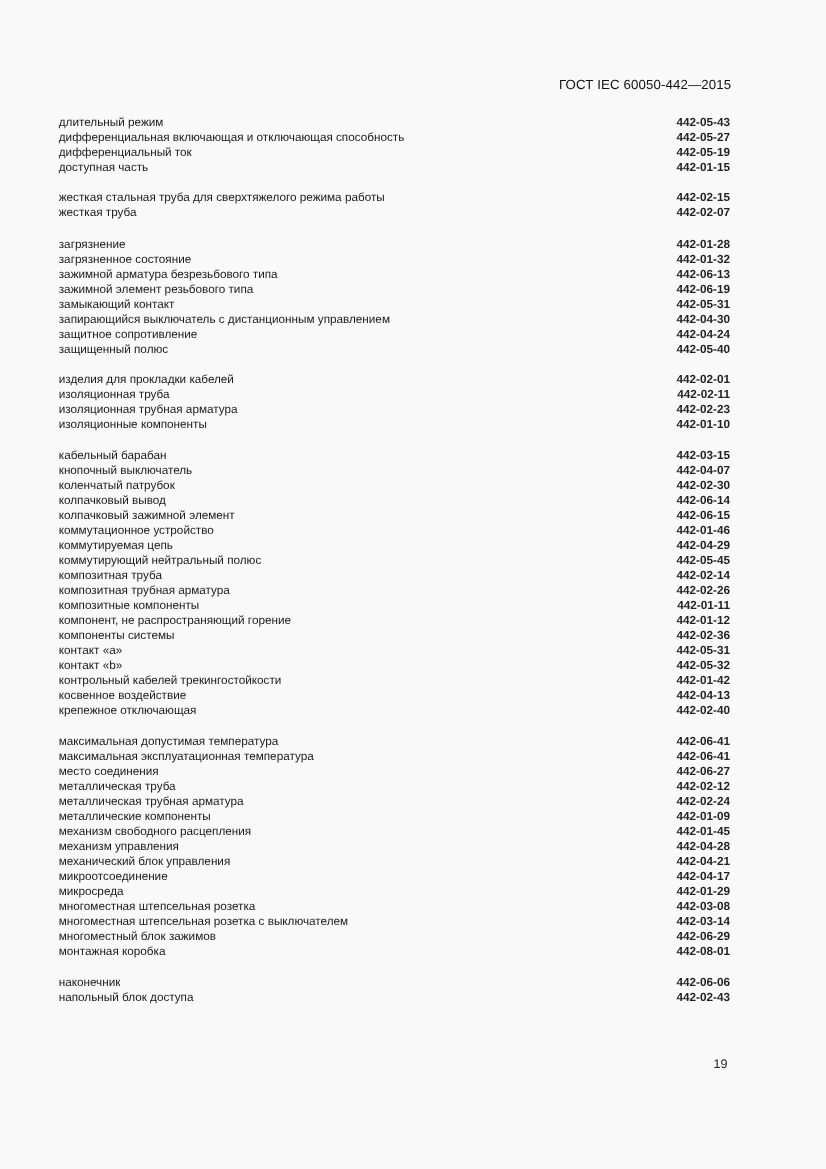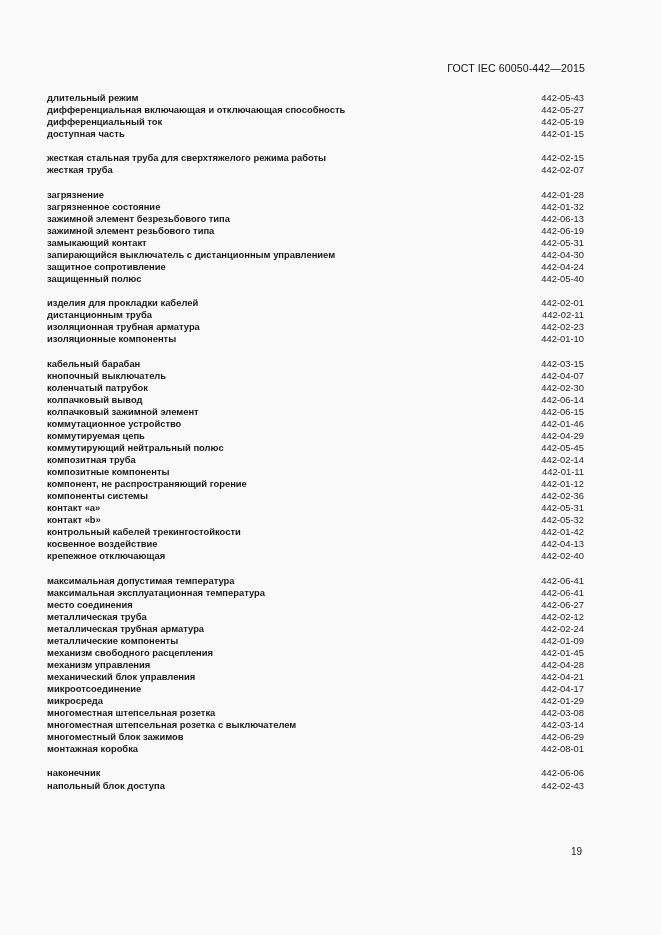--- a/index.html
+++ b/index.html
@@ -7,22 +7,22 @@
       width:661px; height:935px; background:#f9f9f9; position:relative; overflow:hidden;
       font-family:"Liberation Sans", sans-serif; color:#1a1a1a;
     }
     .header {
       position:absolute; top:62px; right:76px;
       font-weight:normal; font-size:10.6px; letter-spacing:0.1px; color:#111;
     }
     .index { position:absolute; top:92px; left:47px; width:537px; }
     .group { margin-bottom:12.2px; }
     .row { display:flex; justify-content:space-between; height:12.05px; line-height:12.05px; font-size:9.4px; }
-    .term { font-weight:bold; white-space:nowrap; }
-    .code { font-weight:normal; white-space:nowrap; color:#222;text-align:center; }
+    .term { font-weight:normal; white-space:nowrap; }
+    .code { font-weight:bold; white-space:nowrap; color:#222;text-align:center; }
     .page-number { position:absolute; top:846px; right:79px; font-size:10px; color:#222; }
   </style>
 </head>
 <body>
 
 <div class="header">ГОСТ IEC 60050-442—2015</div>
 
 <div class="index" id="index">
     <div class="group">
       <div class="row">
@@ -55,21 +55,21 @@
     <div class="group">
       <div class="row">
         <span class="term">загрязнение</span>
         <span class="code">442-01-28</span>
       </div>
       <div class="row">
         <span class="term">загрязненное состояние</span>
         <span class="code">442-01-32</span>
       </div>
       <div class="row">
-        <span class="term">зажимной элемент безрезьбового типа</span>
+        <span class="term">зажимной арматура безрезьбового типа</span>
         <span class="code">442-06-13</span>
       </div>
       <div class="row">
         <span class="term">зажимной элемент резьбового типа</span>
         <span class="code">442-06-19</span>
       </div>
       <div class="row">
         <span class="term">замыкающий контакт</span>
         <span class="code">442-05-31</span>
       </div>
@@ -85,21 +85,21 @@
         <span class="term">защищенный полюс</span>
         <span class="code">442-05-40</span>
       </div>
     </div>
     <div class="group">
       <div class="row">
         <span class="term">изделия для прокладки кабелей</span>
         <span class="code">442-02-01</span>
       </div>
       <div class="row">
-        <span class="term">дистанционным труба</span>
+        <span class="term">изоляционная труба</span>
         <span class="code">442-02-11</span>
       </div>
       <div class="row">
         <span class="term">изоляционная трубная арматура</span>
         <span class="code">442-02-23</span>
       </div>
       <div class="row">
         <span class="term">изоляционные компоненты</span>
         <span class="code">442-01-10</span>
       </div>
@@ -135,20 +135,24 @@
       </div>
       <div class="row">
         <span class="term">коммутирующий нейтральный полюс</span>
         <span class="code">442-05-45</span>
       </div>
       <div class="row">
         <span class="term">композитная труба</span>
         <span class="code">442-02-14</span>
       </div>
       <div class="row">
+        <span class="term">композитная трубная арматура</span>
+        <span class="code">442-02-26</span>
+      </div>
+      <div class="row">
         <span class="term">композитные компоненты</span>
         <span class="code">442-01-11</span>
       </div>
       <div class="row">
         <span class="term">компонент, не распространяющий горение</span>
         <span class="code">442-01-12</span>
       </div>
       <div class="row">
         <span class="term">компоненты системы</span>
         <span class="code">442-02-36</span>

